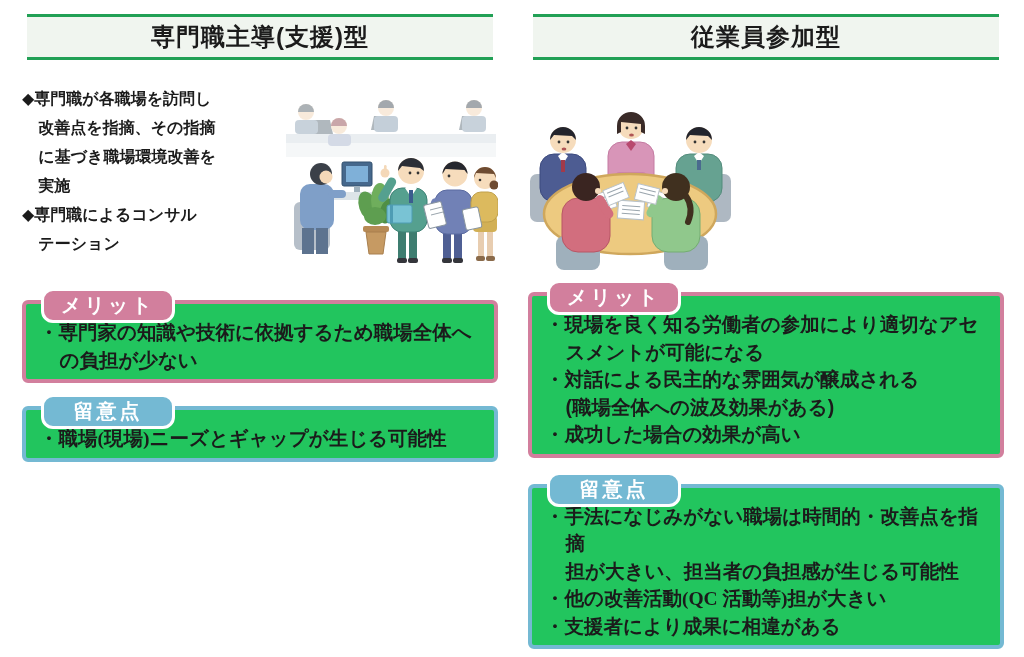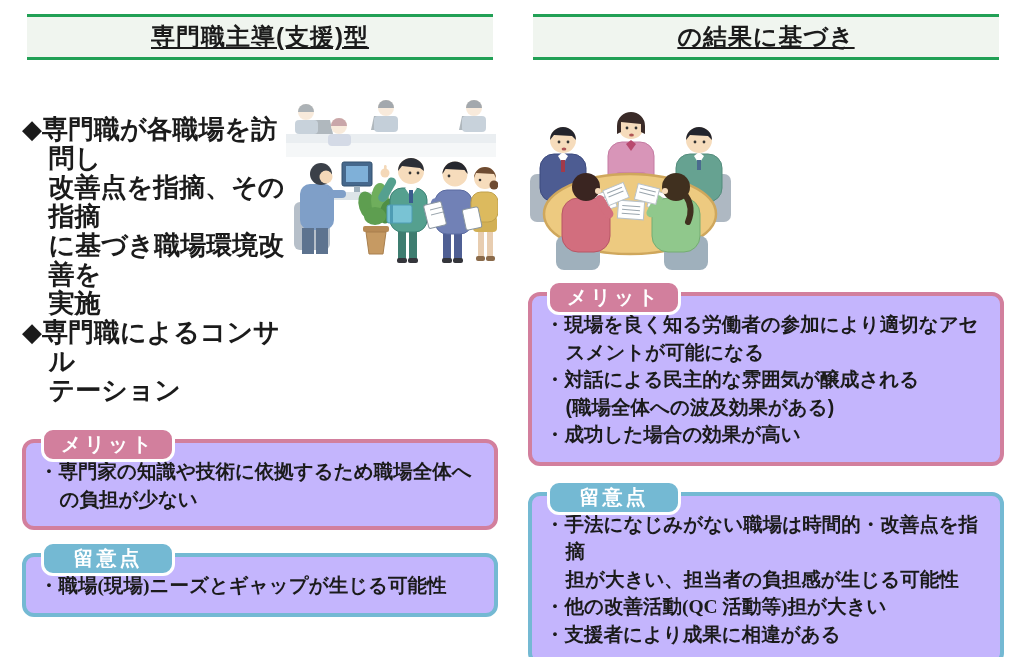--- a/index.html
+++ b/index.html
@@ -11,33 +11,33 @@
     font-family:"Liberation Sans","DejaVu Sans",sans-serif;
     -webkit-font-smoothing:antialiased;overflow:hidden;
   }
   .wrap{display:flex;gap:30px;padding:14px 20px 0 22px;box-sizing:border-box;}
   .col{width:476px;flex:none;display:flex;flex-direction:column;}
 
   .title-bar{
     border-top:3.5px solid var(--green);border-bottom:3.5px solid var(--green);
     background:var(--title_bg);
     text-align:center;font-size:24px;line-height:28px;font-weight:bold;
-    letter-spacing:1px;padding:6px 0;margin:0 5px 20px 5px;text-decoration:underline;
+    letter-spacing:1px;padding:6px 0;margin:0 5px 20px 5px;
   }
 
   .content-row{display:flex;align-items:flex-start;}
-  .bullets{flex:1;font-size:26px;line-height:29px;font-weight:600;padding-top:4px;margin-top:31px;}
+  .bullets{flex:1;font-size:16px;line-height:29px;font-weight:600;padding-top:4px;}
   .bullet{padding-left:1.02em;text-indent:-1.02em;white-space:pre-line;}
   .illus{flex:none;}
   .illus svg{display:block;}
 
   .box{
-    position:relative;background:#c4b5fd;border-radius:12px;
+    position:relative;background:#22c55e;border-radius:6px;
     border:4px solid var(--pink);
-    padding:15px 8px 13px 13px;
+    padding:15px 8px 5px 13px;
   }
   .box.note{border-color:var(--blue);font-family:Liberation Serif, serif;}
   .tab{
     position:absolute;top:-16px;left:15px;width:134px;height:35px;
     box-sizing:border-box;border:3px solid #ffffff;border-radius:12px;
     background:var(--pink);color:#ffffff;font-weight:bold;font-size:20px;
     letter-spacing:3px;display:flex;align-items:center;justify-content:center;
   }
   .box.note .tab{background:var(--blue);}
   .box-item{
@@ -169,21 +169,21 @@
 の負担が少ない</div>
     </div>
 
     <div class="box note">
       <div class="tab">留意点</div>
       <div class="box-item">・職場(現場)ニーズとギャップが生じる可能性</div>
     </div>
   </div>
 
   <div class="col col-right">
-    <div class="title-bar">の結果に基づき</div>
+    <div class="title-bar">従業員参加型</div>
 
     <div class="content-row">
       <div class="illus">
         <svg width="205" height="180" viewBox="0 0 205 180" xmlns="http://www.w3.org/2000/svg">
 
           <rect x="2" y="80" width="30" height="48" rx="7" fill="#aeb8c2"></rect>
           <rect x="173" y="80" width="30" height="48" rx="7" fill="#aeb8c2"></rect>
 
           <g>
             <rect x="12" y="60" width="46" height="48" rx="14" fill="#4d5c92" stroke="#3c4a7e"></rect>

